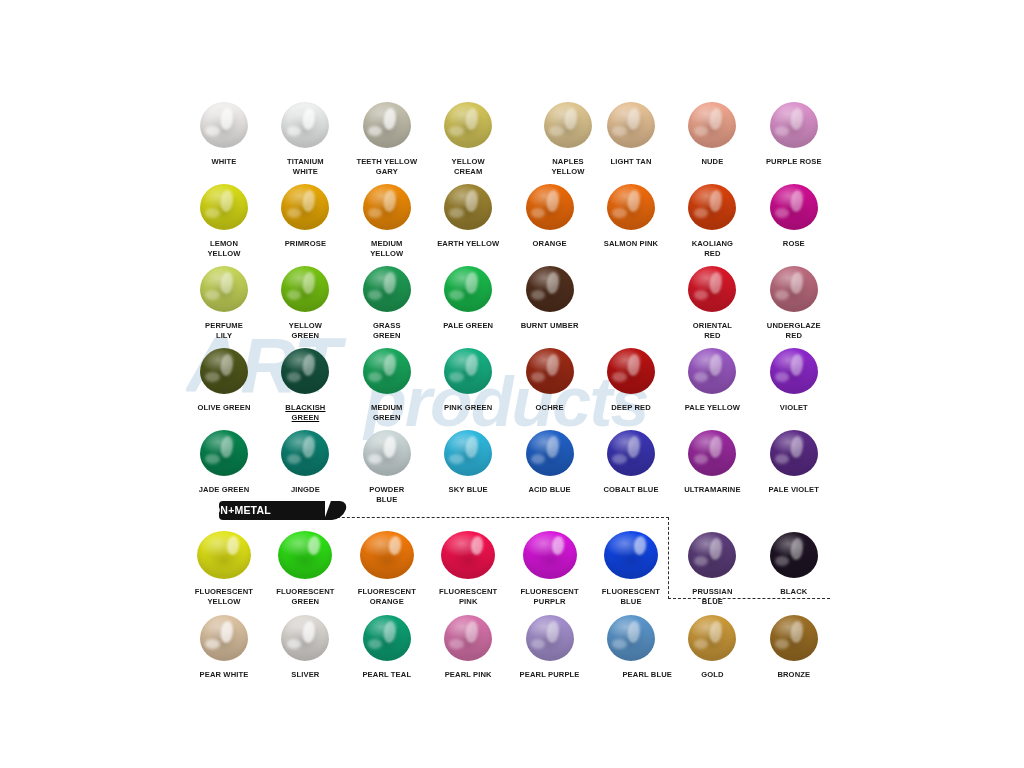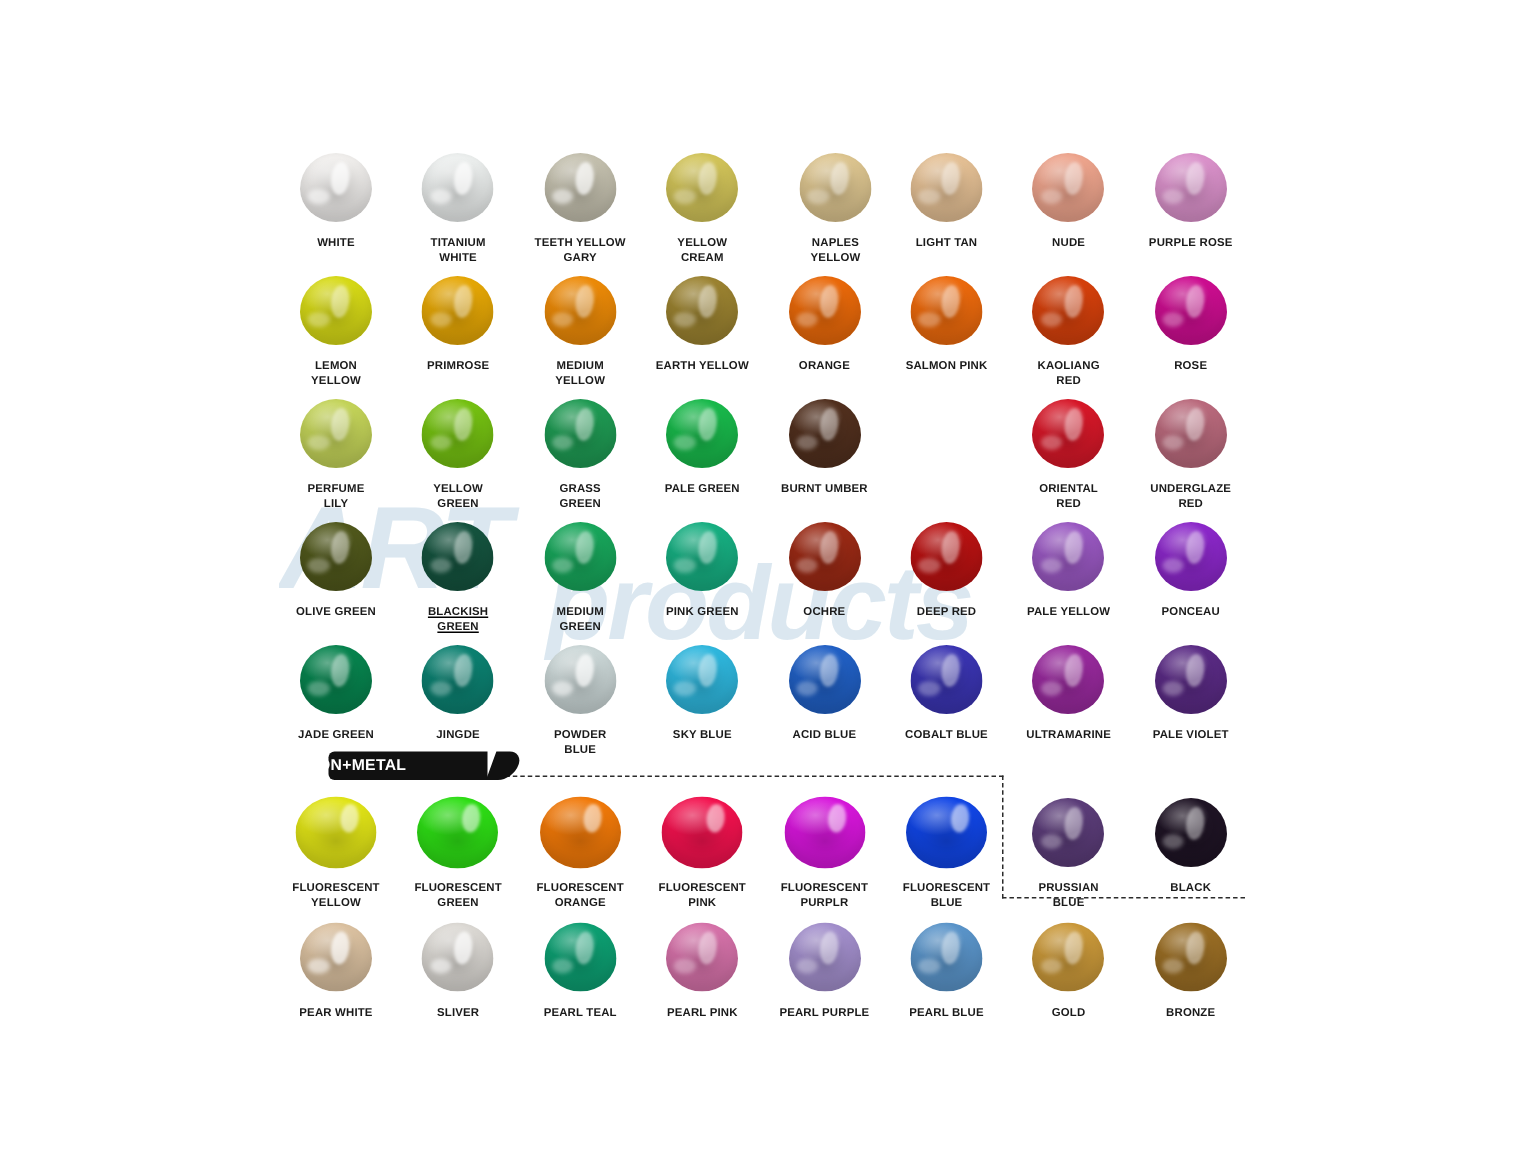--- a/index.html
+++ b/index.html
@@ -193,21 +193,21 @@
         <div class="label">TEETH YELLOW
 GARY</div>
       </div>
       <div class="cell" style="left: 427.2px; top: 97px;">
         <div class="blob-wrap">
           <div class="blob" style="background: radial-gradient(60% 45% at 38% 26%, rgba(255, 255, 255, 0.38), rgba(255, 255, 255, 0) 62%), radial-gradient(90% 80% at 50% 62%, rgba(0, 0, 0, 0.22), rgba(0, 0, 0, 0) 70%), rgb(212, 198, 90);"></div>
         </div>
         <div class="label">YELLOW
 CREAM</div>
       </div>
-      <div class="cell" style="left: 516px; top: 97px;">
+      <div class="cell" style="left: 527px; top: 97px;">
         <div class="blob-wrap">
           <div class="blob" style="background: radial-gradient(60% 45% at 38% 26%, rgba(255, 255, 255, 0.38), rgba(255, 255, 255, 0) 62%), radial-gradient(90% 80% at 50% 62%, rgba(0, 0, 0, 0.22), rgba(0, 0, 0, 0) 70%), rgb(223, 199, 145);"></div>
         </div>
         <div class="label">NAPLES
 YELLOW</div>
       </div>
       <div class="cell" style="left: 590px; top: 97px;">
         <div class="blob-wrap">
           <div class="blob" style="background: radial-gradient(60% 45% at 38% 26%, rgba(255, 255, 255, 0.38), rgba(255, 255, 255, 0) 62%), radial-gradient(90% 80% at 50% 62%, rgba(0, 0, 0, 0.22), rgba(0, 0, 0, 0) 70%), rgb(231, 194, 150);"></div>
         </div>
@@ -364,21 +364,21 @@
       <div class="cell" style="left: 671.4px; top: 343px;">
         <div class="blob-wrap">
           <div class="blob" style="background: radial-gradient(60% 45% at 38% 26%, rgba(255, 255, 255, 0.38), rgba(255, 255, 255, 0) 62%), radial-gradient(90% 80% at 50% 62%, rgba(0, 0, 0, 0.22), rgba(0, 0, 0, 0) 70%), rgb(155, 89, 196);"></div>
         </div>
         <div class="label">PALE YELLOW</div>
       </div>
       <div class="cell" style="left: 752.8px; top: 343px;">
         <div class="blob-wrap">
           <div class="blob" style="background: radial-gradient(60% 45% at 38% 26%, rgba(255, 255, 255, 0.38), rgba(255, 255, 255, 0) 62%), radial-gradient(90% 80% at 50% 62%, rgba(0, 0, 0, 0.22), rgba(0, 0, 0, 0) 70%), rgb(141, 40, 204);"></div>
         </div>
-        <div class="label">PONCEAU</div>
+        <div class="label">VIOLET</div>
       </div>
       <div class="cell" style="left: 183px; top: 425px;">
         <div class="blob-wrap">
           <div class="blob" style="background: radial-gradient(60% 45% at 38% 26%, rgba(255, 255, 255, 0.38), rgba(255, 255, 255, 0) 62%), radial-gradient(90% 80% at 50% 62%, rgba(0, 0, 0, 0.22), rgba(0, 0, 0, 0) 70%), rgb(7, 133, 79);"></div>
         </div>
         <div class="label">JADE GREEN</div>
       </div>
       <div class="cell" style="left: 264.4px; top: 425px;">
         <div class="blob-wrap">
           <div class="blob" style="background: radial-gradient(60% 45% at 38% 26%, rgba(255, 255, 255, 0.38), rgba(255, 255, 255, 0) 62%), radial-gradient(90% 80% at 50% 62%, rgba(0, 0, 0, 0.22), rgba(0, 0, 0, 0) 70%), rgb(12, 130, 114);"></div>
@@ -500,21 +500,21 @@
           <div class="blob" style="background: radial-gradient(60% 45% at 38% 26%, rgba(255, 255, 255, 0.38), rgba(255, 255, 255, 0) 62%), radial-gradient(90% 80% at 50% 62%, rgba(0, 0, 0, 0.22), rgba(0, 0, 0, 0) 70%), rgb(216, 115, 171);"></div>
         </div>
         <div class="label">PEARL PINK</div>
       </div>
       <div class="cell" style="left: 508.6px; top: 610px;">
         <div class="blob-wrap">
           <div class="blob" style="background: radial-gradient(60% 45% at 38% 26%, rgba(255, 255, 255, 0.38), rgba(255, 255, 255, 0) 62%), radial-gradient(90% 80% at 50% 62%, rgba(0, 0, 0, 0.22), rgba(0, 0, 0, 0) 70%), rgb(164, 144, 206);"></div>
         </div>
         <div class="label">PEARL PURPLE</div>
       </div>
-      <div class="cell" style="left: 590px; top: 610px;">
+      <div class="cell" style="left: 590px; top: 610px; text-align: right;">
         <div class="blob-wrap">
           <div class="blob" style="background: radial-gradient(60% 45% at 38% 26%, rgba(255, 255, 255, 0.38), rgba(255, 255, 255, 0) 62%), radial-gradient(90% 80% at 50% 62%, rgba(0, 0, 0, 0.22), rgba(0, 0, 0, 0) 70%), rgb(91, 150, 204);"></div>
         </div>
         <div class="label">PEARL BLUE</div>
       </div>
       <div class="cell" style="left: 671.4px; top: 610px;">
         <div class="blob-wrap">
           <div class="blob" style="background: radial-gradient(60% 45% at 38% 26%, rgba(255, 255, 255, 0.38), rgba(255, 255, 255, 0) 62%), radial-gradient(90% 80% at 50% 62%, rgba(0, 0, 0, 0.22), rgba(0, 0, 0, 0) 70%), rgb(204, 154, 58);"></div>
         </div>
         <div class="label">GOLD</div>

